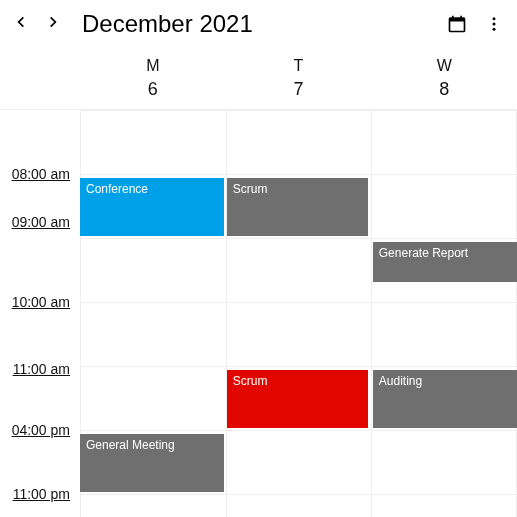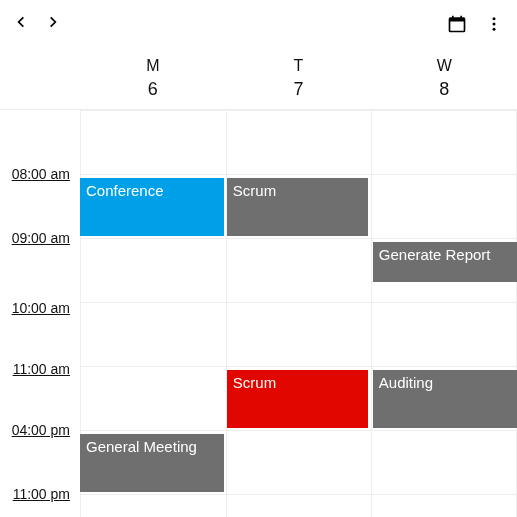--- a/index.html
+++ b/index.html
@@ -21,41 +21,42 @@
   .dayhdr .dom { font-size: 18px; color: #111; }
 
   .gridwrap { position: relative; height: 407px; }
   .timecol { position: absolute; left: 0; top: 0; width: 80px; }
   .timecell { position: absolute; left: 0; width: 78px; text-align: right; font-size: 14px; color: #111; transform: translateY(-50%); padding-right: 8px; text-decoration: underline; }
 
   .grid { position: absolute; left: 80px; right: 0; top: 0; bottom: 0; }
   .gridrow { position: absolute; left: 0; right: 0; border-top: 1px solid #eee; height: 0; }
   .vline { position: absolute; top: 0; bottom: 0; width: 1px; background: #eee; }
 
-  .event { position: absolute; color: #fff; font-size: 15px; padding: 4px 6px; overflow: hidden; }
+  .event { position: absolute; color: #fff; font-size: 12px; padding: 4px 6px; overflow: hidden; }
   .event.blue { background: #00a0e9; }
   .event.gray { background: #6f6f6f; }
   .event.red  { background: #e10600; }
 </style>
 </head>
 <body>
 
 <div class="topbar">
   <div class="nav-arrows">
     <span>
       <svg viewBox="0 0 24 24">
           <path d="M16 4 L8 12 L16 20" fill="none" stroke="#000" stroke-width="3"></path>
         </svg>
     </span>
     <span>
       <svg viewBox="0 0 24 24">
           <path d="M8 4 L16 12 L8 20" fill="none" stroke="#000" stroke-width="3"></path>
         </svg>
     </span>
   </div>
+  <div class="title">December 2021</div>
   <div class="spacer"></div>
   <span class="cal-icon">
     <svg viewBox="0 0 24 24">
         <rect x="3" y="5" width="18" height="16" rx="1" fill="none" stroke="#000" stroke-width="2"></rect>
         <rect x="3" y="5" width="18" height="4" fill="#000"></rect>
         <line x1="7" y1="2" x2="7" y2="6" stroke="#000" stroke-width="2"></line>
         <line x1="17" y1="2" x2="17" y2="6" stroke="#000" stroke-width="2"></line>
       </svg>
   </span>
   <span class="more-icon">
@@ -78,22 +79,22 @@
   </div>
   <div class="col">
     <div class="dow">W</div>
     <div class="dom">8</div>
   </div>
 </div>
 
 <div class="gridwrap">
   <div class="timecol">
     <div class="timecell" style="top:64px">08:00 am</div>
-    <div class="timecell" style="top:128px">09:00 am</div>
-    <div class="timecell" style="top:198px">10:00 am</div>
+    <div class="timecell" style="top:112px">09:00 am</div>
+    <div class="timecell" style="top:192px">10:00 am</div>
     <div class="timecell" style="top:259px">11:00 am</div>
     <div class="timecell" style="top:320px">04:00 pm</div>
     <div class="timecell" style="top:384px">11:00 pm</div>
   </div>
   <div class="grid">
     <div class="vline" style="left:0"></div>
     <div class="vline" style="left:33.33%"></div>
     <div class="vline" style="left:66.66%"></div>
     <div class="vline" style="right:0"></div>
     <div class="gridrow" style="top:0"></div>

